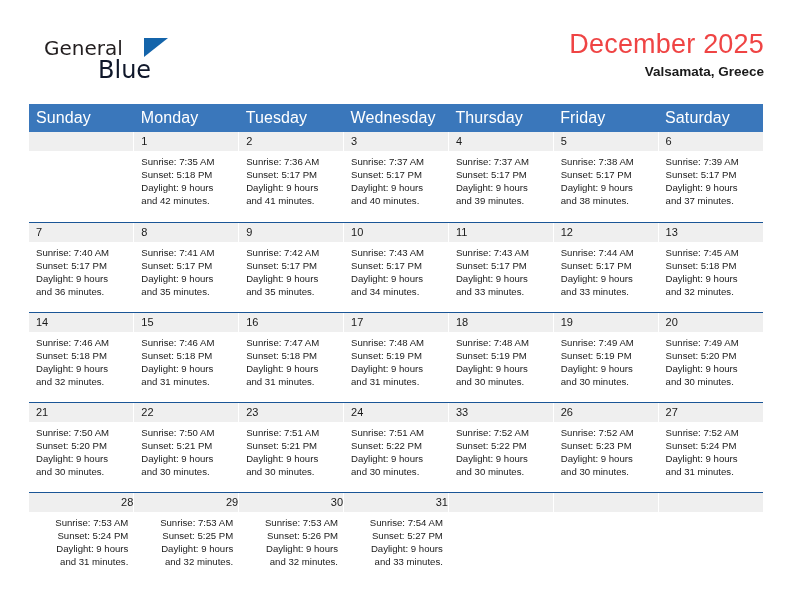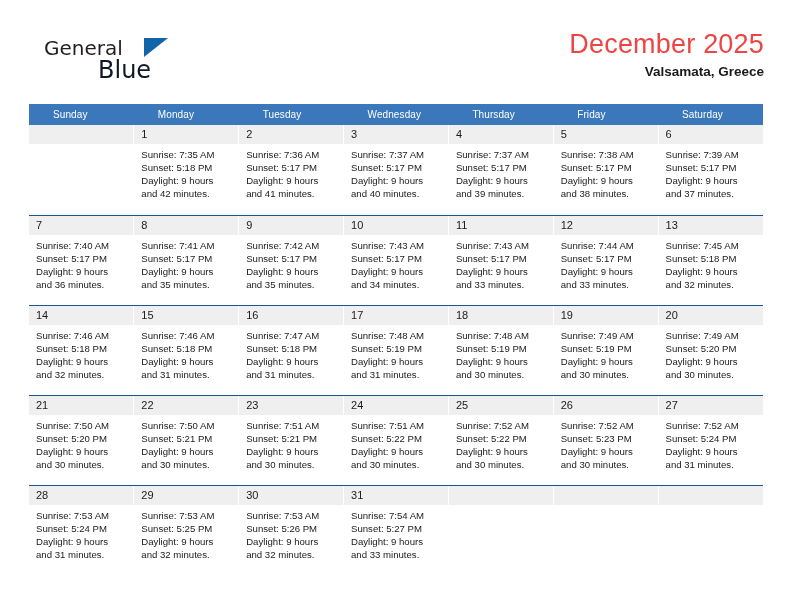--- a/index.html
+++ b/index.html
@@ -89,41 +89,42 @@
     position: absolute;
     left: 29px;
     top: 104px;
     width: 734px;
     border-collapse: collapse;
     table-layout: fixed;
   }
   .calendar th {
     background: #3a77bb;
     color: #ffffff;
-    font-size: 10px;
+    font-size: 16px;
     font-weight: normal;
     text-align: left;
-    padding: 5px 0 5px 24px;
+    padding: 5px 0 5px 7px;
     height: 19px;
     box-sizing: border-box;
     border: none;
     letter-spacing: 0.1px;
   }
   .calendar td {
     vertical-align: top;
     padding: 0;
     width: 104.85px;
     height: 90px;
     border-right: 1px solid #ffffff;
     border-bottom: 1px solid #1a5596;
     background: #ffffff;
     box-sizing: border-box;
   }
   .calendar tr.week:last-child td {
     border-bottom: none;
+    text-align: right;
   }
   .calendar td:last-child {
     border-right: none;
   }
   .cell-inner {
     position: relative;
     height: 100%;
     box-sizing: border-box;
   }
   .daynum-band {
@@ -457,21 +458,21 @@
               <div class="cell-lines">
                 <div class="cell-line">Sunrise: 7:51 AM</div>
                 <div class="cell-line">Sunset: 5:22 PM</div>
                 <div class="cell-line">Daylight: 9 hours</div>
                 <div class="cell-line">and 30 minutes.</div>
               </div>
             </div>
           </td>
           <td>
             <div class="cell-inner">
-              <div class="daynum-band">25</div>
+              <div class="daynum-band">33</div>
               <div class="cell-lines">
                 <div class="cell-line">Sunrise: 7:52 AM</div>
                 <div class="cell-line">Sunset: 5:22 PM</div>
                 <div class="cell-line">Daylight: 9 hours</div>
                 <div class="cell-line">and 30 minutes.</div>
               </div>
             </div>
           </td>
           <td>
             <div class="cell-inner">

